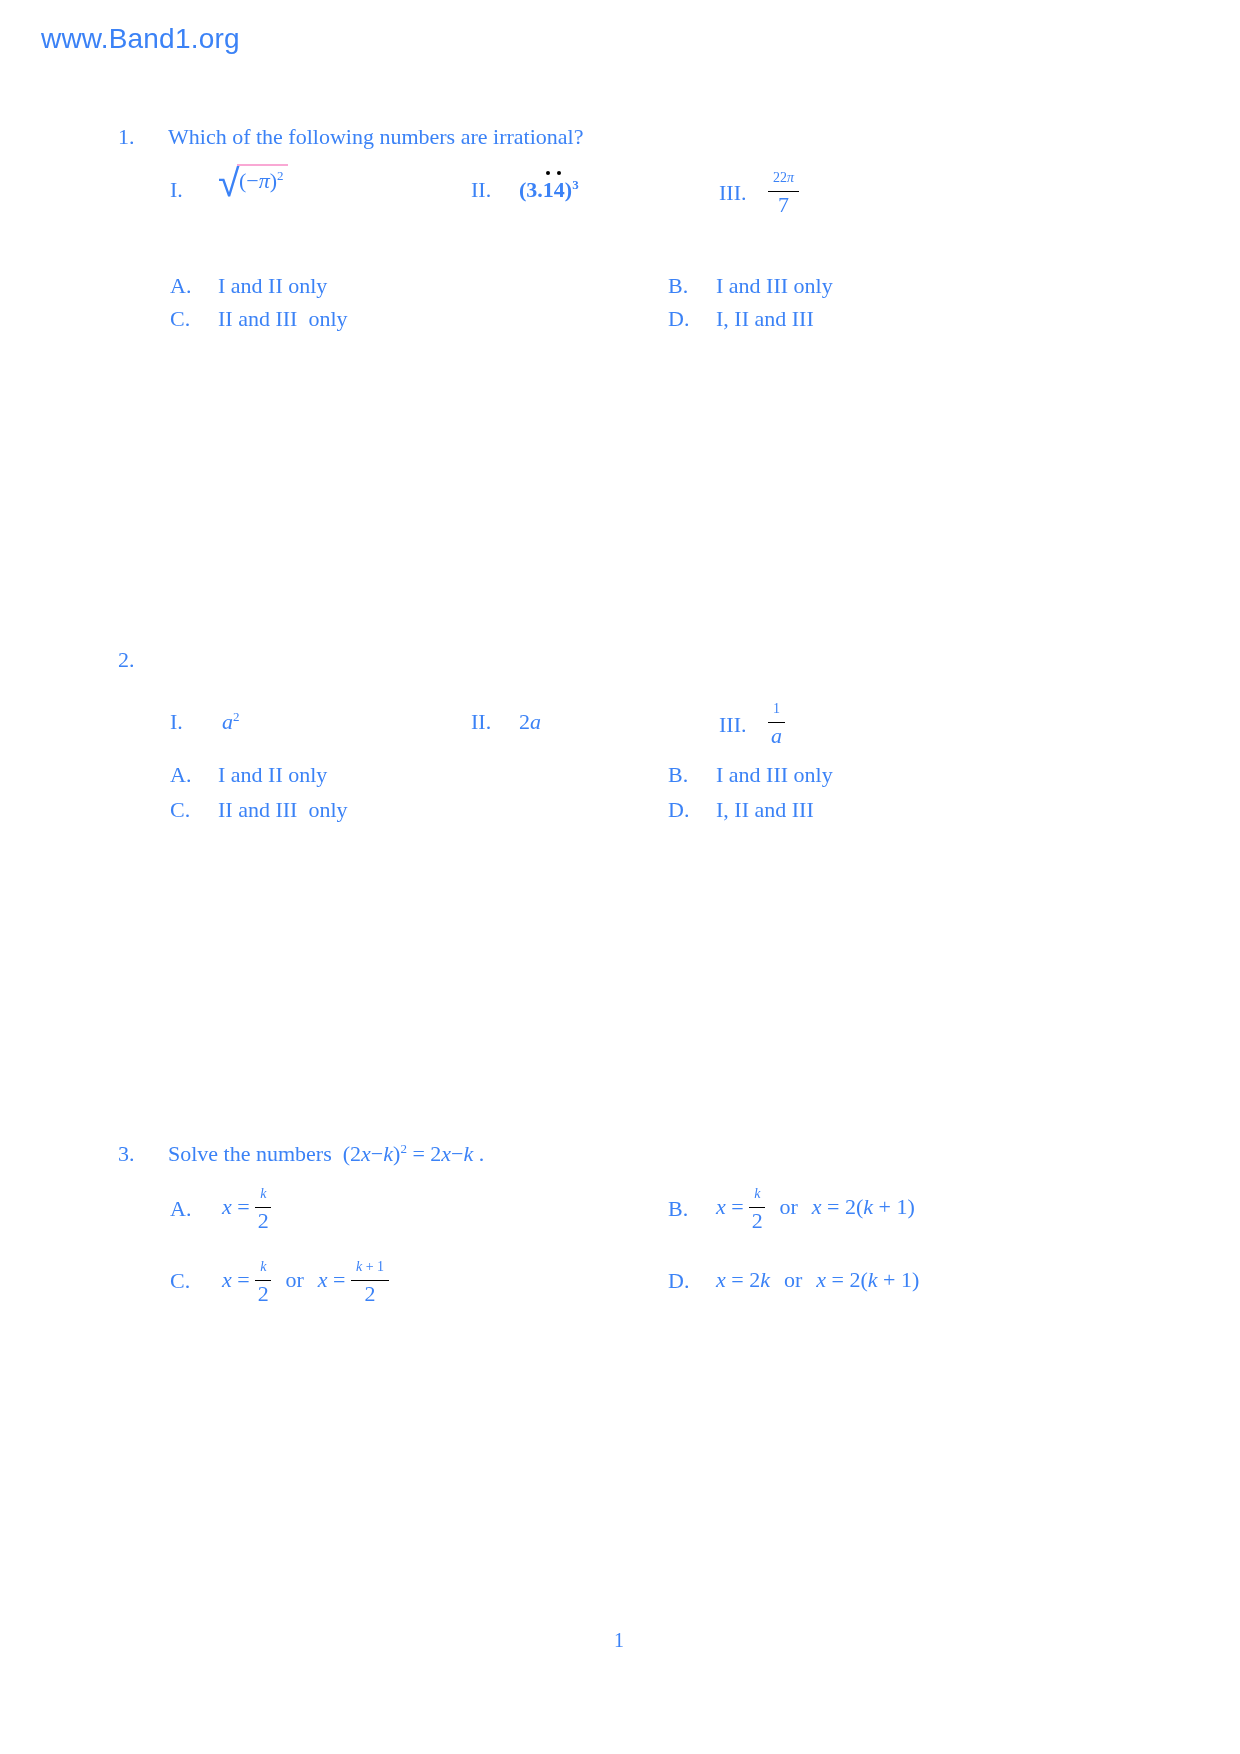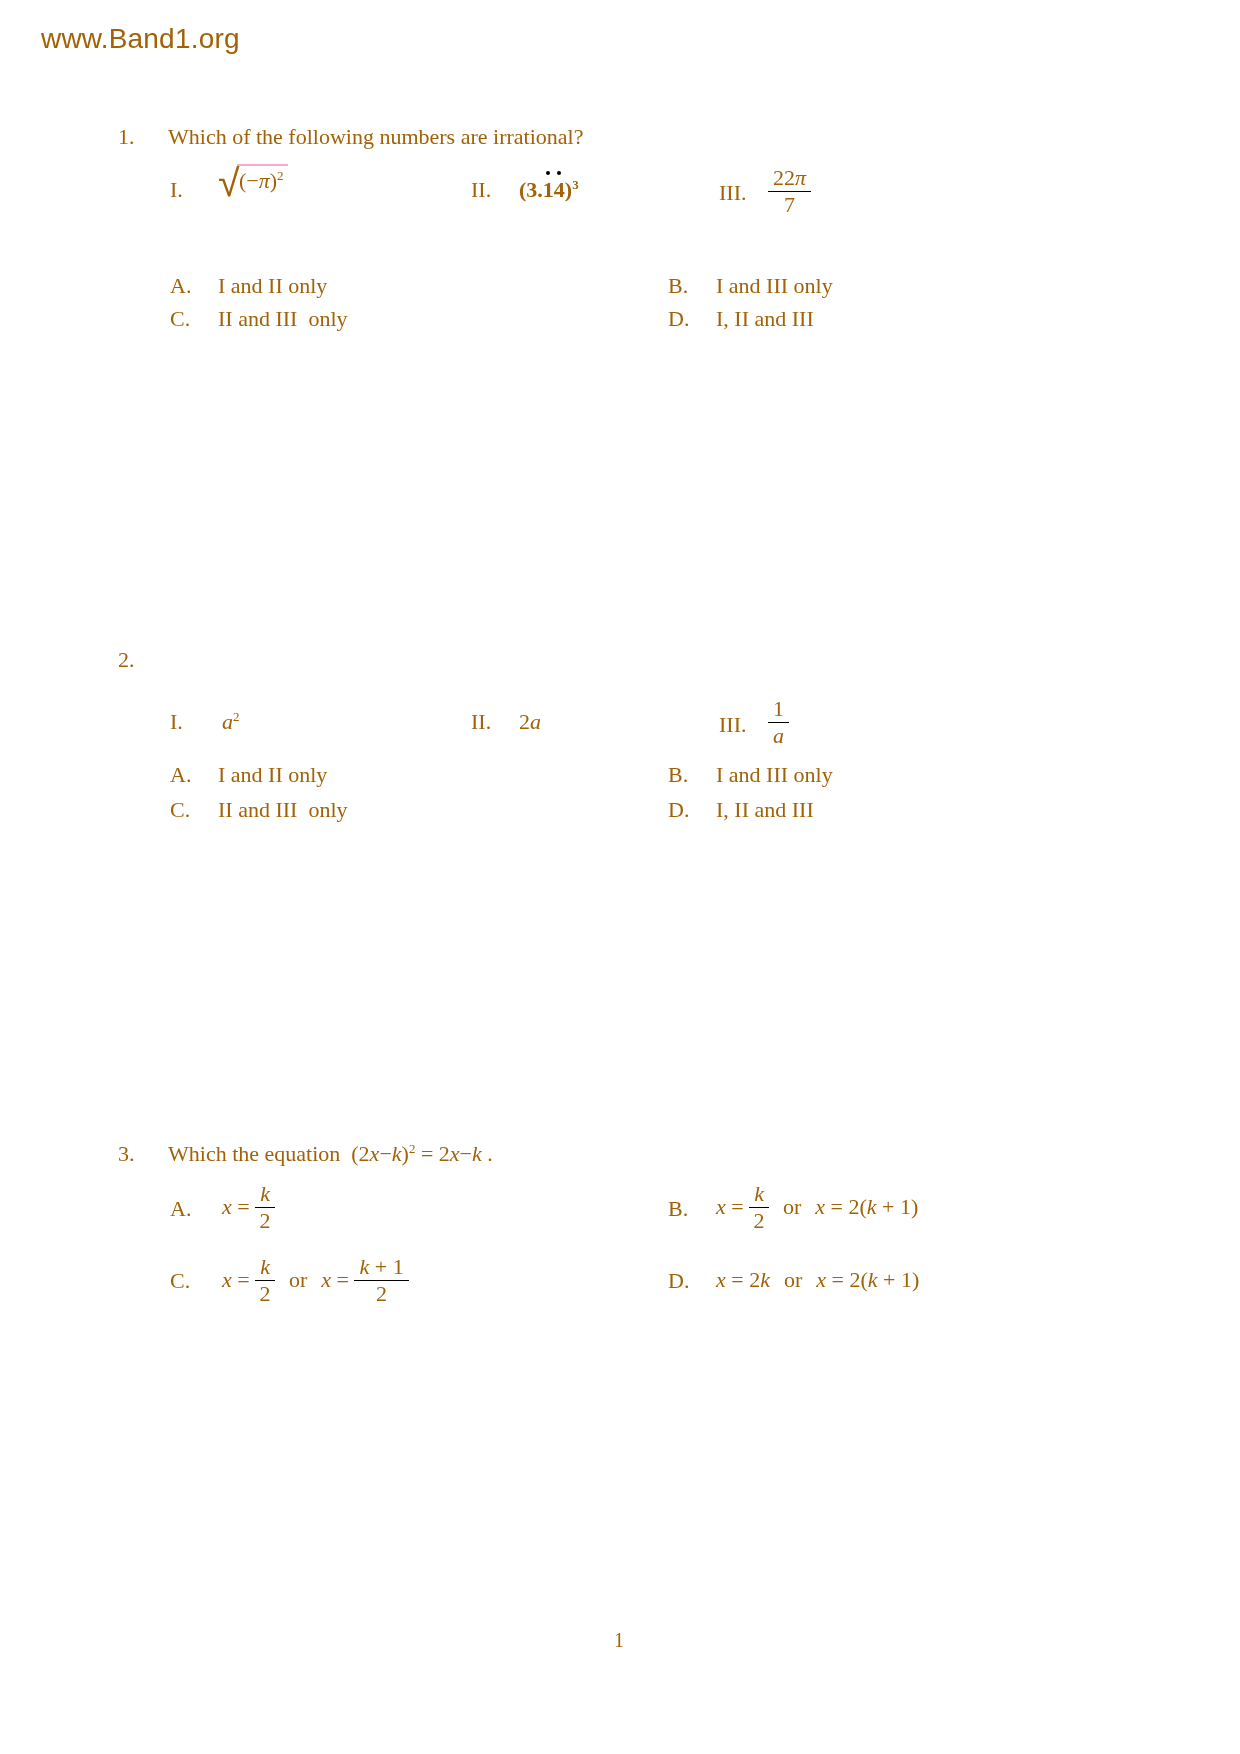--- a/index.html
+++ b/index.html
@@ -1,18 +1,18 @@
 <!DOCTYPE html>
 <html><head>
 <meta charset="utf-8">
 <style>
   html,body { margin:0; padding:0; background:#888; }
   .page {
     position:relative; width:1240px; height:1754px; margin:0 auto;
-    background:#ffffff; color:#a16207;
+    background:#ffffff; color:#3b82f6;
     font-family:"Liberation Serif", serif; overflow:hidden;
   }
   .abs { position:absolute; }
   .ws  { white-space:pre;text-align:center; }
   .t22 { font-size:22px; line-height:26px; }
   .t20 { font-size:20px; line-height:24px; }
   .header {
     font-family:"Liberation Sans", sans-serif;
     font-size:28px; line-height:34px; letter-spacing:0.2px;
   }
@@ -26,21 +26,21 @@
     width:4px; height:4px; border-radius:50%; background:#000;
   }
   
   .sqrt { display:flex; align-items:flex-start; }
   .rsym { font-size:40px; line-height:36px; font-family:"DejaVu Sans", sans-serif; font-weight:200; }
   .rbody { border-top:2px solid #f9a8d4; padding:3px 4px 0 2px; margin-left:-3px;
            font-size:22px; line-height:24px; }
   
   .frac { display:inline-flex; flex-direction:column; align-items:center; }
   .frac .num { display:block; padding:0 5px 1px; border-bottom:1.8px solid #000;
-               font-size:22px; line-height:24px; text-align:center; white-space:pre; }
+               font-size:14px; line-height:24px; text-align:center; white-space:pre; }
   .frac .den { display:block; padding-top:1px; font-size:22px; line-height:24px;
                text-align:center; white-space:pre; }
   
   .mrow { display:flex; align-items:center; height:48px; font-size:22px; }
   .mrow > span { white-space:pre; }
   .orgap { margin:0 14px; }
 </style>
 </head>
 <body>
 
@@ -92,21 +92,21 @@
   <div class="abs t22" style="left:170px; top:762px;">A.</div>
   <div class="abs t22 ws" style="left:218px; top:762px;">I and II only</div>
   <div class="abs t22" style="left:668px; top:762px;">B.</div>
   <div class="abs t22 ws" style="left:716px; top:762px;">I and III only</div>
   <div class="abs t22" style="left:170px; top:797px;">C.</div>
   <div class="abs t22 ws" style="left:218px; top:797px;">II and III  only</div>
   <div class="abs t22" style="left:668px; top:797px;">D.</div>
   <div class="abs t22 ws" style="left:716px; top:797px;">I, II and III</div>
 
   <div class="abs t22" style="left:118px; top:1141px;">3.</div>
-  <div class="abs t22" style="left:168px; top:1141px;"><span class="ws">Which the equation  </span><span><span>(2</span><span class="v">x</span><span>−</span><span class="v">k</span><span>)</span><sup>2</sup><span class="ws"> = 2</span><span class="v">x</span><span>−</span><span class="v">k</span><span class="ws"> .</span></span></div>
+  <div class="abs t22" style="left:168px; top:1141px;"><span class="ws">Solve the numbers  </span><span><span>(2</span><span class="v">x</span><span>−</span><span class="v">k</span><span>)</span><sup>2</sup><span class="ws"> = 2</span><span class="v">x</span><span>−</span><span class="v">k</span><span class="ws"> .</span></span></div>
 
   <div class="abs t22" style="left:170px; top:1196px;">A.</div>
   <div class="abs mrow" style="left:222px; top:1183px;">
     <span class="v">x</span>
       <span> = </span>
       <span class="frac"><span class="num v">k</span><span class="den">2</span></span>
   </div>
 
   <div class="abs t22" style="left:668px; top:1196px;">B.</div>
   <div class="abs mrow" style="left:716px; top:1183px;">

